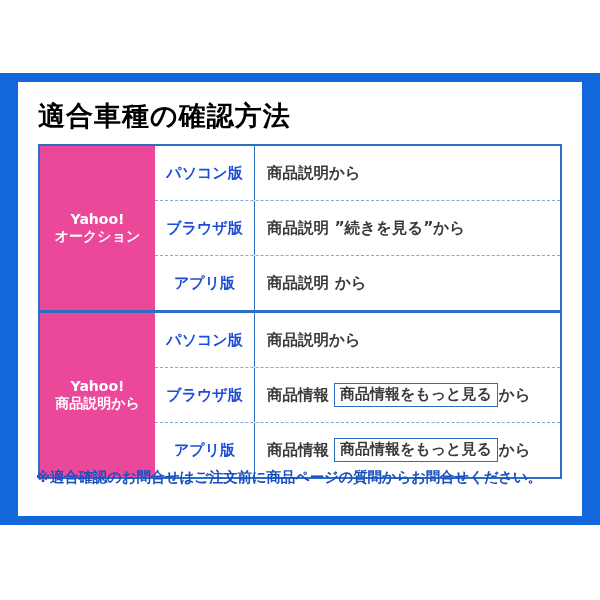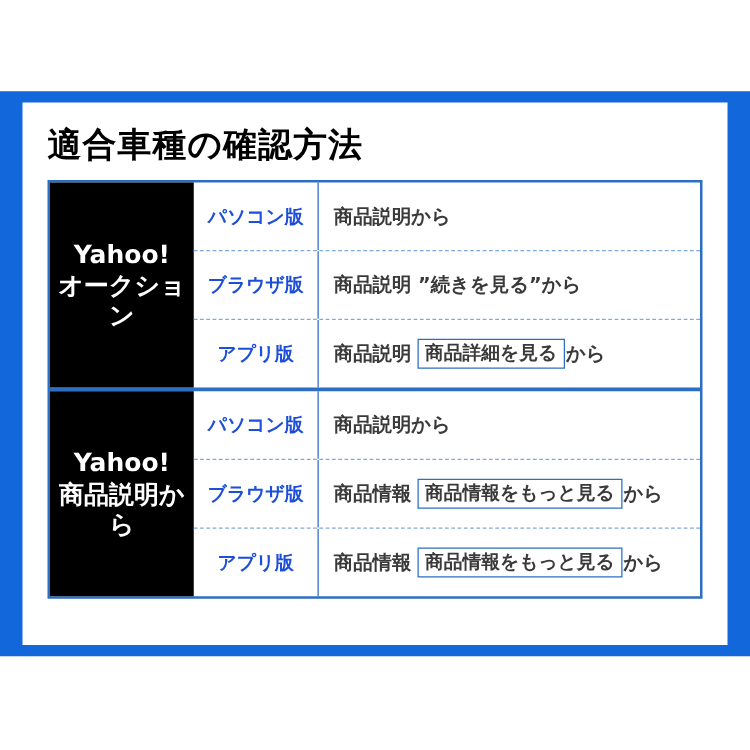--- a/index.html
+++ b/index.html
@@ -72,24 +72,24 @@
     border-top: 3px solid #2c6ec2;
   }
 
   .sec-body {
     display: flex;
     align-items: stretch;
   }
 
   .sec-label {
     flex: 0 0 115px;
-    background: #000000;
+    background: #ec4899;
     color: #ffffff;
     font-weight: bold;
-    font-size: 20px;
+    font-size: 14px;
     line-height: 1.22;
     display: flex;
     align-items: center;
     justify-content: center;
     text-align: center;
     box-sizing: border-box;
     padding: 2px;
   }
   .sec-label .brand { display:block; }
   .sec-label .kind { display:block; }
@@ -194,21 +194,20 @@
               <div class="r-dev">ブラウザ版</div>
               <div class="r-how">
                 <span class="how-pre">商品説明 ”続きを見る”から</span>
               </div>
             </div>
 
             <div class="row">
               <div class="r-dev">アプリ版</div>
               <div class="r-how">
                 <span class="how-pre">商品説明</span>
-                <span class="btn-chip">商品詳細を見る</span>
                 <span class="how-post">から</span>
               </div>
             </div>
 
           </div>
         </div>
       </div>
 
       <div class="section">
         <div class="sec-body">
@@ -244,16 +243,17 @@
                 <span class="how-post">から</span>
               </div>
             </div>
 
           </div>
         </div>
       </div>
 
     </div>
 
+    <div class="note">※適合確認のお問合せはご注文前に商品ページの質問からお問合せください。</div>
 
   </div>
 
 </div>
 
 </body></html>

